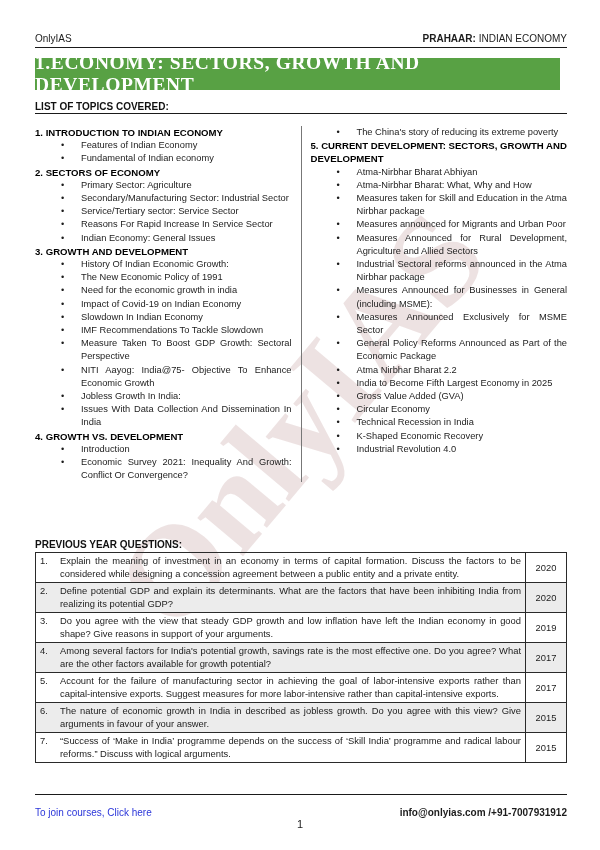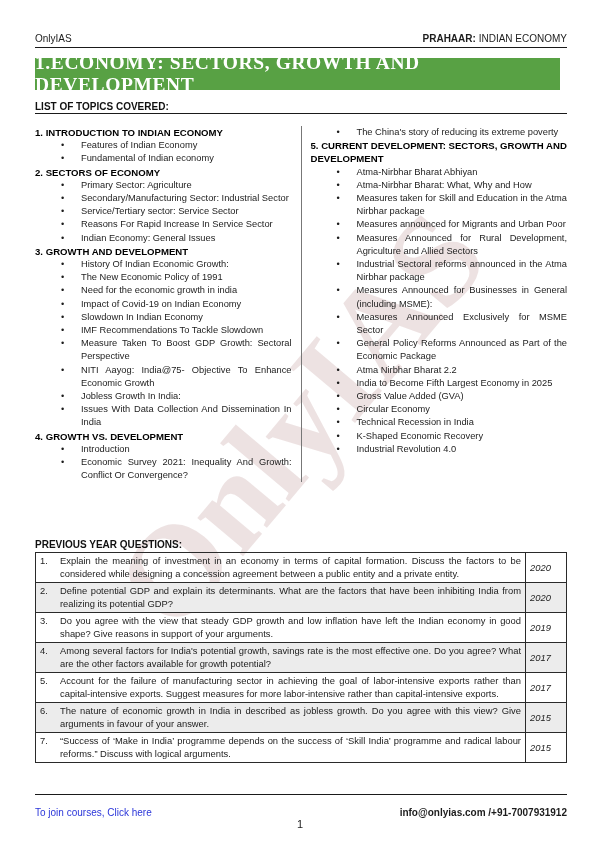--- a/index.html
+++ b/index.html
@@ -26,21 +26,21 @@
   .titem{display:flex;padding-left:24px;}
   .dot{flex:0 0 20px;text-align:left;padding-left:2px;}
   .ttxt{flex:1;text-align:justify;}
   .pyq-head{position:absolute;top:539px;left:35px;z-index:1;font-size:10px;font-weight:bold;color:#111;}
   .pyq-table{position:absolute;top:552px;left:35px;width:532px;z-index:1;
              border-collapse:collapse;font-size:9.4px;line-height:13px;color:#1c1c1c;}
   .pyq-table td{border:1px solid #2a2a2a;padding:1px 4px 2px;vertical-align:middle;}
   .qwrap{display:flex;}
   .qnum{flex:0 0 16px;padding-right:4px;}
   .qtxt{flex:1;text-align:justify;}
-  td.y{width:32px;text-align:left;font-style:italic;}
+  td.y{width:32px;text-align:center;}
   tr.shade{background:var(--row-shade,#ececec);}
   .footer{position:absolute;top:794px;left:35px;right:33px;z-index:1;
           border-top:1.5px solid #1a1a1a;padding-top:12px;display:flex;
           justify-content:space-between;font-size:10px;}
   .flink{color:var(--link-blue,#2b36d9);cursor:pointer;}
   .fcontact{font-weight:bold;}
   .pagenum{position:absolute;top:818px;left:0;right:0;z-index:1;text-align:center;font-size:11px;}
 </style>
 </head>
 <body>

